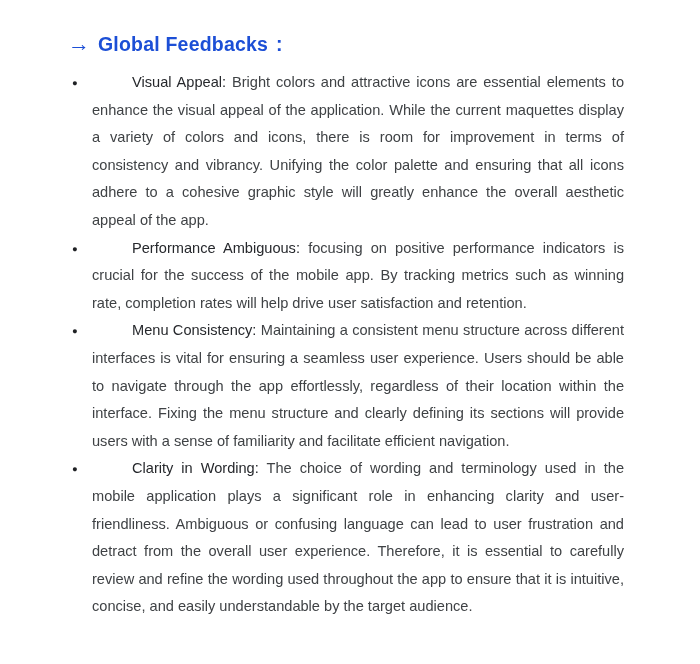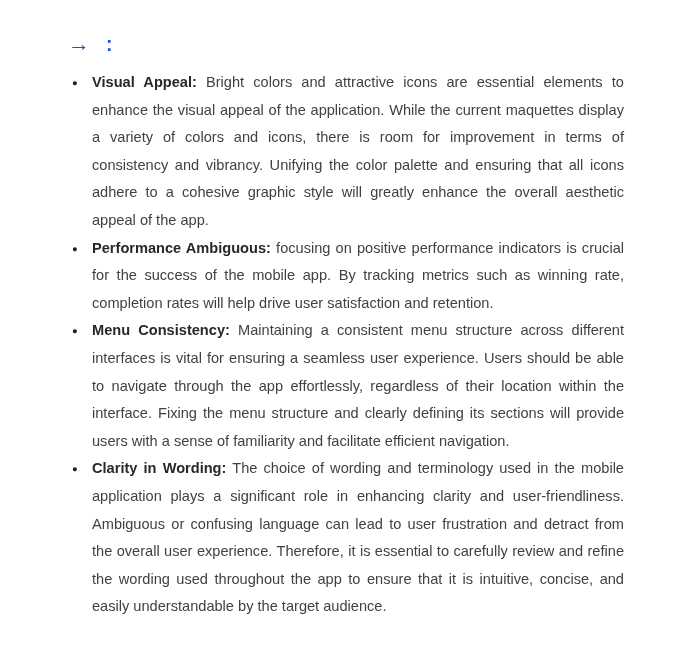--- a/index.html
+++ b/index.html
@@ -60,31 +60,33 @@
     position: absolute;
     left: 4px;
     top: 0;
     width: 12px;
     font-size: 9.5px;
     line-height: 27.6px;
     color: #1f2124;
     text-align: left;
   }
   ul.feedback-list li .label {
-    font-weight: 700;
+    font-weight: 400;
     color: var(--label-color, #26282c);
+    margin-left: 40px;
   }
 </style>
 </head>
 <body>
 
 <div class="doc" style="--bg: #ffffff; --heading-color: #1c4fd6; --body-color: #3f4245; --label-color: #26282c;">
 
   <div class="heading">
     <span class="arrow">→</span>
+    <span class="title">Global Feedbacks</span>
     <span class="colon">:</span>
   </div>
 
   <ul class="feedback-list">
     <li>
       <span class="bullet">●</span><span class="label">Visual Appeal:</span> <span>Bright colors and attractive icons are essential elements to enhance the visual appeal of the application. While the current maquettes display a variety of colors and icons, there is room for improvement in terms of consistency and vibrancy. Unifying the color palette and ensuring that all icons adhere to a cohesive graphic style will greatly enhance the overall aesthetic appeal of the app.</span>
     </li>
     <li>
       <span class="bullet">●</span><span class="label">Performance Ambiguous:</span> <span>focusing on positive performance indicators is crucial for the success of the mobile app. By tracking metrics such as winning rate, completion rates will help drive user satisfaction and retention.</span>
     </li>

